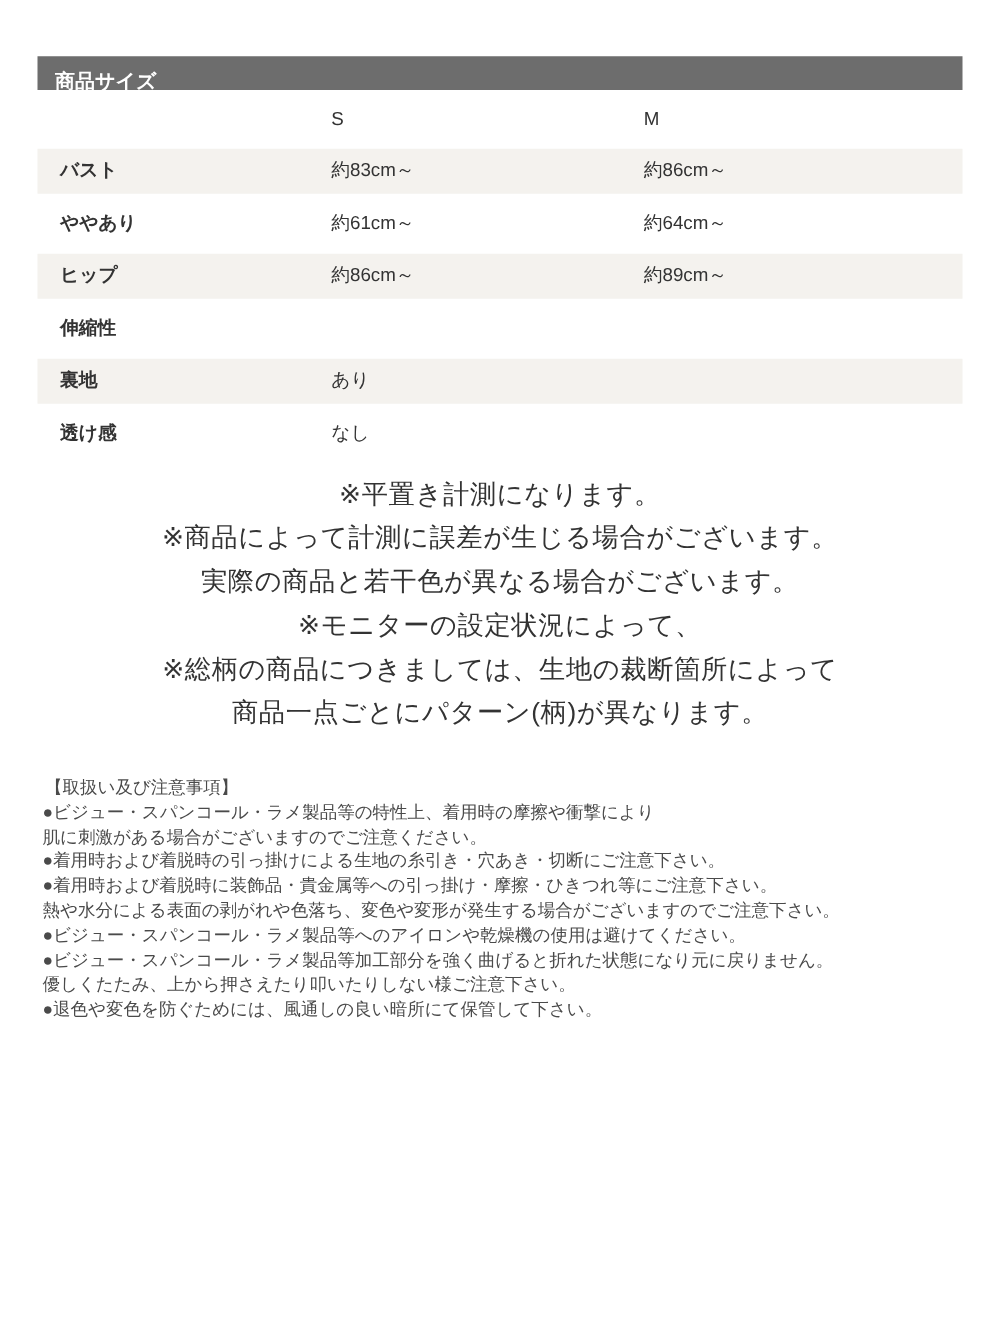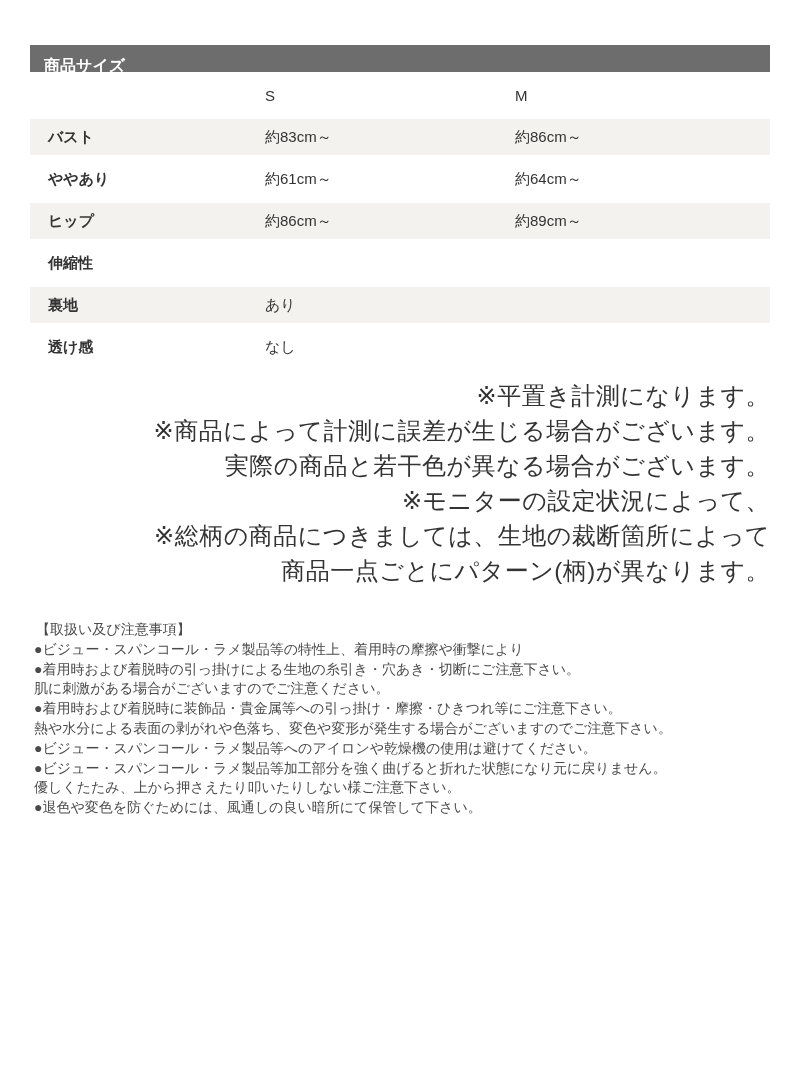--- a/index.html
+++ b/index.html
@@ -44,22 +44,22 @@
     font-size: 15px;
     color: var(--text-main);
     background: #ffffff;
   }
   .trow.stripe { background: var(--stripe-bg); }
   .tlabel { font-weight: bold; padding-left: 18px; }
   .tval { font-weight: normal; }
 
   .notes {
     margin-top: 13px;
-    text-align: right;
-    font-size: 24px;
+    text-align: center;
+    font-size: 21px;
     line-height: 35px;
     color: var(--text-main);
     letter-spacing: 0.5px;
   }
 
   .care {
     margin-top: 32px;
     padding-left: 4px;
     font-size: 14px;
     line-height: 19.8px;
@@ -115,22 +115,22 @@
     <div>※商品によって計測に誤差が生じる場合がございます。</div>
     <div>実際の商品と若干色が異なる場合がございます。</div>
     <div>※モニターの設定状況によって、</div>
     <div>※総柄の商品につきましては、生地の裁断箇所によって</div>
     <div>商品一点ごとにパターン(柄)が異なります。</div>
   </div>
 
   <div class="care">
     <div class="care-title">【取扱い及び注意事項】</div>
     <div>●ビジュー・スパンコール・ラメ製品等の特性上、着用時の摩擦や衝撃により</div>
+    <div>肌に刺激がある場合がございますのでご注意ください。</div>
     <div>●着用時および着脱時の引っ掛けによる生地の糸引き・穴あき・切断にご注意下さい。</div>
-    <div>肌に刺激がある場合がございますのでご注意ください。</div>
     <div>●着用時および着脱時に装飾品・貴金属等への引っ掛け・摩擦・ひきつれ等にご注意下さい。</div>
     <div>熱や水分による表面の剥がれや色落ち、変色や変形が発生する場合がございますのでご注意下さい。</div>
     <div>●ビジュー・スパンコール・ラメ製品等へのアイロンや乾燥機の使用は避けてください。</div>
     <div>●ビジュー・スパンコール・ラメ製品等加工部分を強く曲げると折れた状態になり元に戻りません。</div>
     <div>優しくたたみ、上から押さえたり叩いたりしない様ご注意下さい。</div>
     <div>●退色や変色を防ぐためには、風通しの良い暗所にて保管して下さい。</div>
   </div>
 
 </div>
 

